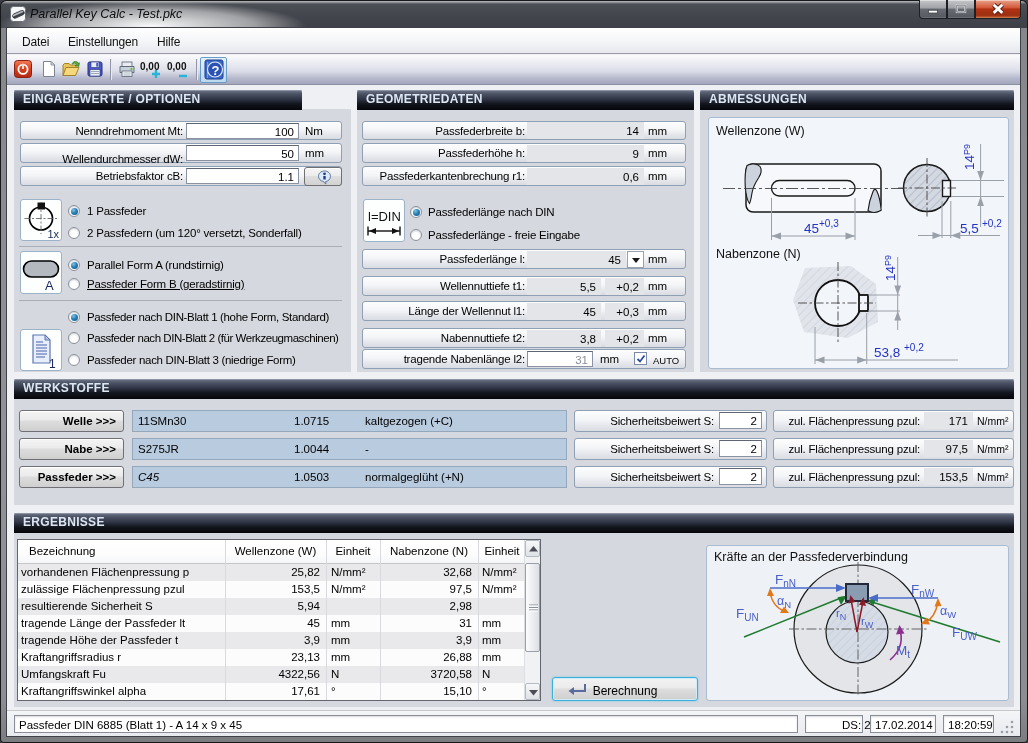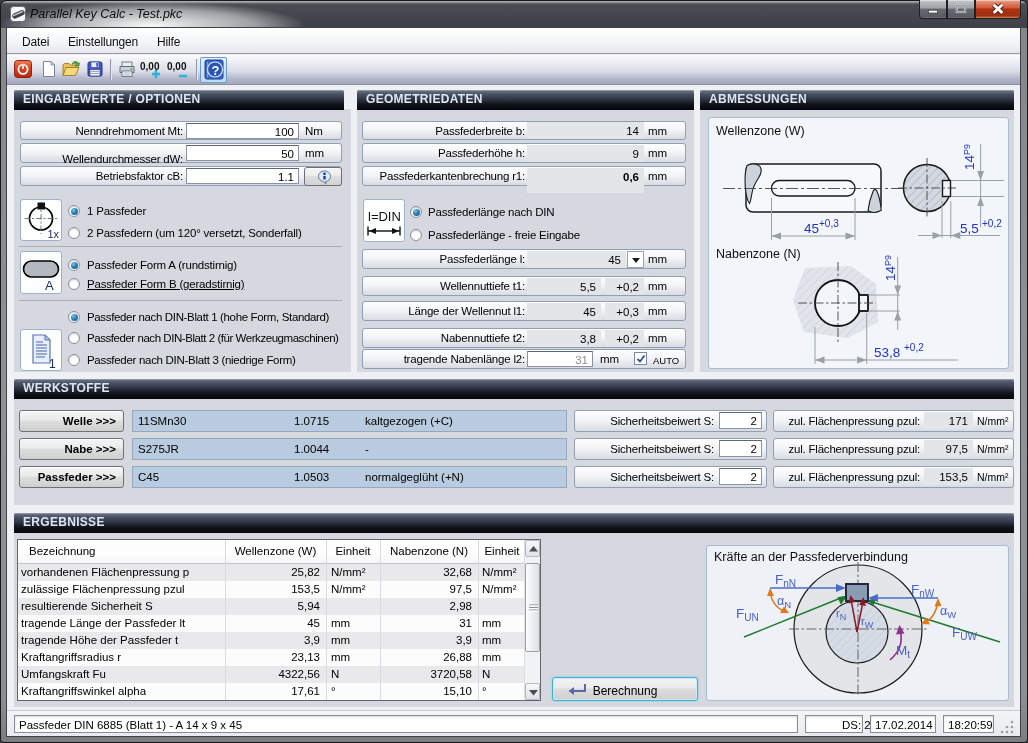--- a/index.html
+++ b/index.html
@@ -186,21 +186,21 @@
         <path d="M3.6 3 V19"></path>
       </g>
     <circle cx="11" cy="10.5" r="7.5" fill="#2a52b4" stroke="#dce8fa" stroke-width="1.2"></circle>
     <text x="7.5" y="15.5" font-size="13" font-weight="bold" fill="#fff" font-family="Liberation Sans">?</text>
   </svg>
 </div>
 
 <div class="sbody" style="left:14px; top:109px; width:337px; height:263px;"></div>
 <div class="sbody" style="left:357px; top:109px; width:337px; height:263px;"></div>
 <div class="sbody" style="left:700px; top:109px; width:314px; height:263px;"></div>
-<div class="shead" style="left:14px; top:90px; width:330px;">EINGABEWERTE / OPTIONEN</div>
+<div class="shead" style="left:14px; top:90px; width:288px;">EINGABEWERTE / OPTIONEN</div>
 <div class="shead" style="left:357px; top:90px; width:337px;">GEOMETRIEDATEN</div>
 <div class="shead" style="left:700px; top:90px; width:314px;">ABMESSUNGEN</div>
 
 <div class="sbody" style="left:14px; top:399px; width:1000px; height:106px;"></div>
 <div class="shead" style="left:14px; top:379px; width:1000px;">WERKSTOFFE</div>
 
 <div class="sbody" style="left:14px; top:533px; width:1000px; height:174px;"></div>
 <div class="shead" style="left:14px; top:513px; width:1000px;">ERGEBNISSE</div>
 
 <div id="panel1">
@@ -240,21 +240,21 @@
   <div class="rlabel" style="left:87px; top:227px; letter-spacing:-0.2px;">2 Passfedern (um 120° versetzt, Sonderfall)</div>
   <div class="isep" style="left:19px; top:246px; width:323px;"></div>
 
   <div class="iconbox" style="left:20px; top:251px; height:43px;">
     <svg width="40" height="41" viewBox="0 0 40 41">
       <rect x="2.5" y="9" width="35" height="16" rx="8" fill="#b4b8bf" stroke="#000" stroke-width="1.6"></rect>
       <text x="24" y="38" font-size="13" fill="#1a2a5a" font-family="Liberation Sans">A</text>
     </svg>
   </div>
   <div class="radio sel" style="left:68px; top:259px;"></div>
-  <div class="rlabel" style="left:87px; top:259px;">Passfeder Form A (rundstirnig)</div>
+  <div class="rlabel" style="left:87px; top:259px;">Parallel Form A (rundstirnig)</div>
   <div class="radio" style="left:68px; top:278px;"></div>
   <div class="rlabel" style="left:87px; top:278px;text-decoration:underline;">Passfeder Form B (geradstirnig)</div>
   <div class="isep" style="left:19px; top:300px; width:323px;"></div>
 
   <div class="radio sel" style="left:68px; top:311px;"></div>
   <div class="rlabel" style="left:87px; top:311px; letter-spacing:-0.35px;">Passfeder nach DIN-Blatt 1 (hohe Form, Standard)</div>
   <div class="radio" style="left:68px; top:332px;"></div>
   <div class="rlabel" style="left:87px; top:332px; letter-spacing:-0.45px;">Passfeder nach DIN-Blatt 2 (für Werkzeugmaschinen)</div>
   <div class="radio" style="left:68px; top:354px;"></div>
   <div class="rlabel" style="left:87px; top:354px; letter-spacing:-0.3px;">Passfeder nach DIN-Blatt 3 (niedrige Form)</div>
@@ -280,21 +280,21 @@
   <div class="rfield" style="left:527px; top:122px; width:117px; height:17px;">14</div>
   <div class="gunit" style="left:648px; top:121px; height:19px;">mm</div>
 
   <div class="grow" style="left:362px; top:143px; width:324px; height:20px;"></div>
   <div class="glabel" style="left:362px; top:143px; width:163px; height:20px;">Passfederhöhe h:</div>
   <div class="rfield" style="left:527px; top:145px; width:117px; height:17px;">9</div>
   <div class="gunit" style="left:648px; top:143px; height:20px;">mm</div>
 
   <div class="grow" style="left:362px; top:166px; width:324px; height:20px;"></div>
   <div class="glabel" style="left:362px; top:166px; width:163px; height:20px;">Passfederkantenbrechung r1:</div>
-  <div class="rfield" style="left:527px; top:168px; width:117px; height:25px;font-weight:bold;">0,6</div>
+  <div class="rfield" style="left:527px; top:168px; width:117px; height:17px;">0,6</div>
   <div class="gunit" style="left:648px; top:166px; height:20px;">mm</div>
 
   <div class="iconbox" style="left:363px; top:199px; height:43px;">
     <svg width="40" height="41" viewBox="0 0 40 41">
       <text x="4" y="21" font-size="13" fill="#111" font-family="Liberation Sans">l=DIN</text>
       <path d="M4 31 H36" stroke="#111" stroke-width="1.4"></path>
       <path d="M4 26.5 V35.5 M36 26.5 V35.5" stroke="#111" stroke-width="1.4"></path>
       <path d="M5 31 L12 28 V34 Z" fill="#111"></path>
       <path d="M35 31 L28 28 V34 Z" fill="#111"></path>
     </svg>
@@ -438,21 +438,21 @@
   <div class="grow" style="left:574px; top:438px; width:193px; height:22px;"></div>
   <div class="glabel" style="left:574px; top:438px; width:140px; height:22px;">Sicherheitsbeiwert S:</div>
   <div class="ifield" style="left:719px; top:440px; width:43px; height:17px;">2</div>
   <div class="grow" style="left:773px; top:438px; width:241px; height:22px;"></div>
   <div class="glabel" style="left:773px; top:438px; width:147px; height:22px;">zul. Flächenpressung pzul:</div>
   <div class="rfield" style="left:924px; top:440px; width:49px; height:17px;">97,5</div>
   <div class="gunit" style="left:977px; top:438px; height:22px; font-size:10.5px;">N/mm²</div>
 
   <div class="wbtn" style="left:19px; top:466px; width:105px; height:22px;">Passfeder &gt;&gt;&gt;</div>
   <div class="bluef" style="left:132px; top:466px; width:435px; height:22px;"></div>
-  <div class="abs" style="left:138px; top:471px;">C45</div>
+  <div class="abs" style="left:138px; top:471px;font-style:italic;">C45</div>
   <div class="abs" style="left:294px; top:471px;">1.0503</div>
   <div class="abs" style="left:365px; top:471px;">normalgeglüht (+N)</div>
   <div class="grow" style="left:574px; top:466px; width:193px; height:22px;"></div>
   <div class="glabel" style="left:574px; top:466px; width:140px; height:22px;">Sicherheitsbeiwert S:</div>
   <div class="ifield" style="left:719px; top:468px; width:43px; height:17px;">2</div>
   <div class="grow" style="left:773px; top:466px; width:241px; height:22px;"></div>
   <div class="glabel" style="left:773px; top:466px; width:147px; height:22px;">zul. Flächenpressung pzul:</div>
   <div class="rfield" style="left:924px; top:468px; width:49px; height:17px;">153,5</div>
   <div class="gunit" style="left:977px; top:466px; height:22px; font-size:10.5px;">N/mm²</div>
 </div>

